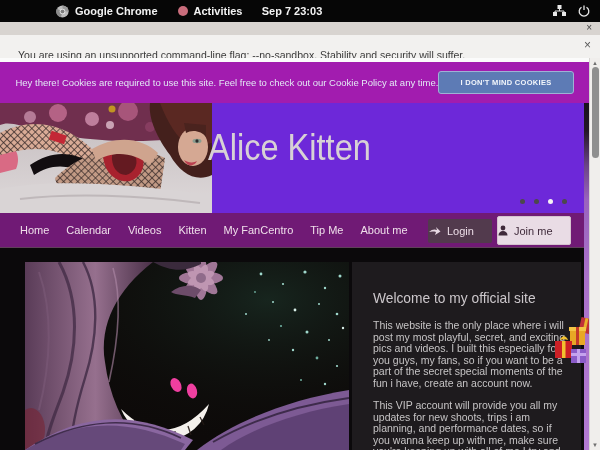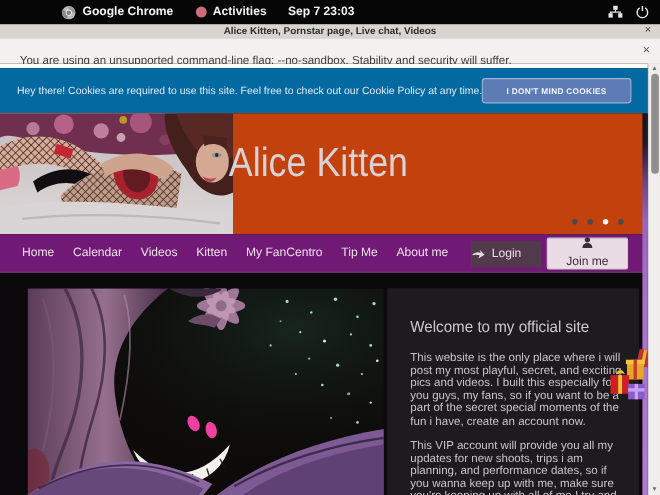--- a/index.html
+++ b/index.html
@@ -26,48 +26,48 @@
   .infobar{position:absolute;left:0;top:35px;width:600px;height:23px;background:#f2f1ef;
            border-bottom:1px solid #c9c7c4;display:flex;align-items:center;}
   .infobar .msg{padding-left:18px;font-size:10.5px;color:#3c3c3c;margin-top:16px;}
   .infobar .iclose{position:absolute;right:9px;top:3px;font-size:12px;color:#5a5a5a;cursor:pointer;}
 
   
   .viewport{position:absolute;left:0;top:58px;width:589px;height:392px;background:#0b090b;overflow:hidden;}
   .white-strip{position:absolute;left:0;top:0;width:589px;height:4px;background:#fbfbfb;}
 
   
-  .cookie{position:absolute;left:0;top:4px;width:589px;height:41px;background:#0369a1;
+  .cookie{position:absolute;left:0;top:4px;width:589px;height:41px;background:#a21caf;
           display:flex;align-items:center;justify-content:center;gap:0;}
   .ck-msg{font-size:9.5px;color:#e3e9f5;}
   .ck-btn{background:#5d7bb5;border:1px solid #9fb1d5;border-radius:3px;color:#f3f6fb;
           font-size:7.5px;font-weight:bold;font-family:"Liberation Sans",sans-serif;
           padding:6px 21px;letter-spacing:.3px;cursor:pointer;}
 
   
-  .hero{position:absolute;left:0;top:45px;width:589px;height:110px;background:#c2410c;}
+  .hero{position:absolute;left:0;top:45px;width:589px;height:110px;background:#6d28d9;}
   .hero-photo{position:absolute;left:0;top:0;width:212px;height:110px;overflow:hidden;}
   .hero-title{position:absolute;left:208px;top:24px;font-size:37px;font-weight:300;
               color:#d8d1d5;transform:scaleX(.88);transform-origin:left;
               letter-spacing:0px;white-space:nowrap;}
   .dots{position:absolute;right:22px;bottom:9px;display:flex;gap:9px;}
   .dot{width:5px;height:5px;border-radius:50%;background:#4c484c;cursor:pointer;}
   .dot.active{background:#f5f2f4;}
 
   
   .nav{position:absolute;left:0;top:155px;width:589px;height:35px;background:#701a75;
        display:flex;align-items:center;padding-left:20px;box-sizing:border-box;gap:17px;
        border-bottom:1px solid #5f4059;}
   .nav a{font-size:11px;color:#efdfea;text-decoration:none;cursor:pointer;white-space:nowrap;}
   .btn-login{position:absolute;left:428px;top:161px;width:64px;height:24px;background:#523a4d;
              border-radius:2px;display:flex;align-items:center;gap:6px;
              color:#ecdde7;font-size:11px;cursor:pointer;}
   .btn-join{position:absolute;left:497px;top:158px;width:74px;height:29px;background:#e9dce5;
-            border-radius:2px;display:flex;align-items:center;justify-content:flex-end;gap:6px;
-            color:#3f2a3a;font-size:11px;cursor:pointer;border:1px solid #d5c3cf;box-sizing:border-box;flex-direction:column;}
+            border-radius:2px;display:flex;align-items:center;justify-content:flex-start;gap:6px;
+            color:#3f2a3a;font-size:11px;cursor:pointer;border:1px solid #d5c3cf;box-sizing:border-box;}
 
   
   .cat-card{position:absolute;left:25px;top:204px;width:324px;height:188px;overflow:hidden;cursor:pointer;}
   .welcome{position:absolute;left:352px;top:204px;width:229px;height:188px;background:#1e1b1e;
            box-sizing:border-box;padding:28px 14px 0 21px;overflow:hidden;}
   .welcome h2{margin:0 0 14px 0;font-size:14.5px;font-weight:300;color:#ccc7cb;
               transform:scaleX(.95);transform-origin:left;white-space:nowrap;}
   .welcome p{margin:0 0 11px 0;font-size:10.5px;line-height:11.5px;color:#c6c4c5;width:198px;}
 
   .gifts{position:absolute;left:553px;top:258px;width:38px;height:55px;z-index:5;cursor:pointer;}
@@ -119,21 +119,20 @@
       <span>
         <svg width="12" height="12" viewBox="0 0 12 12">
           <path d="M3.5 2.2 A4.8 4.8 0 1 0 8.5 2.2" stroke="#e8e8e8" stroke-width="1.3" fill="none"></path>
           <line x1="6" y1="0.5" x2="6" y2="5" stroke="#e8e8e8" stroke-width="1.3"></line>
         </svg>
       </span>
     </div>
   </div>
 
   <div class="titlebar">
-    <span class="wt">Alice Kitten, Pornstar page, Live chat, Videos</span>
     <span class="wclose">×</span>
   </div>
 
   <div class="infobar">
     <span class="msg">You are using an unsupported command-line flag: --no-sandbox. Stability and security will suffer.</span>
     <span class="iclose">×</span>
   </div>
 
   <div class="viewport">
     <div class="white-strip"></div>

